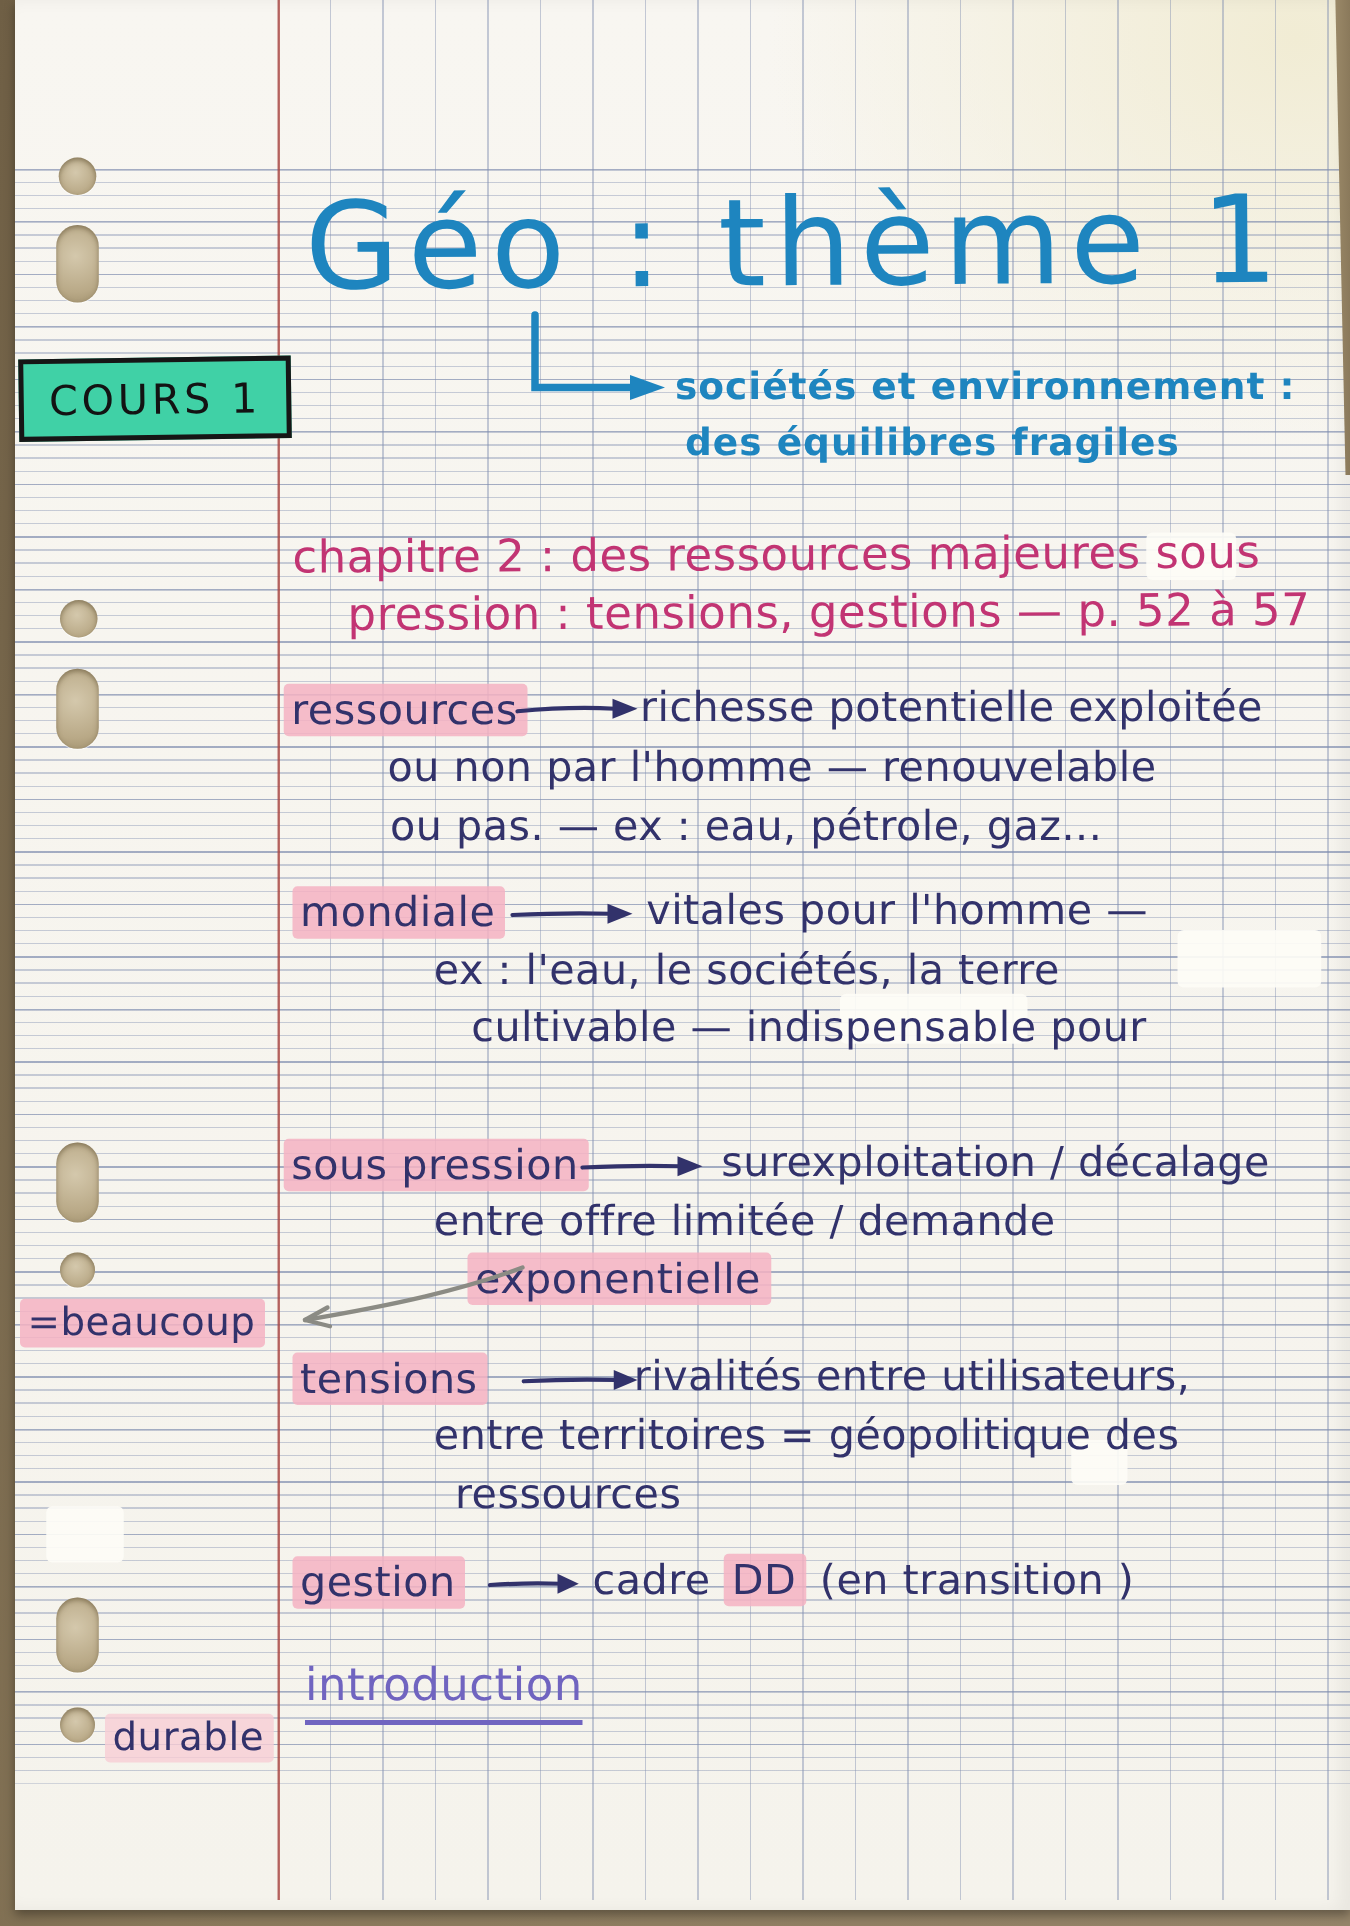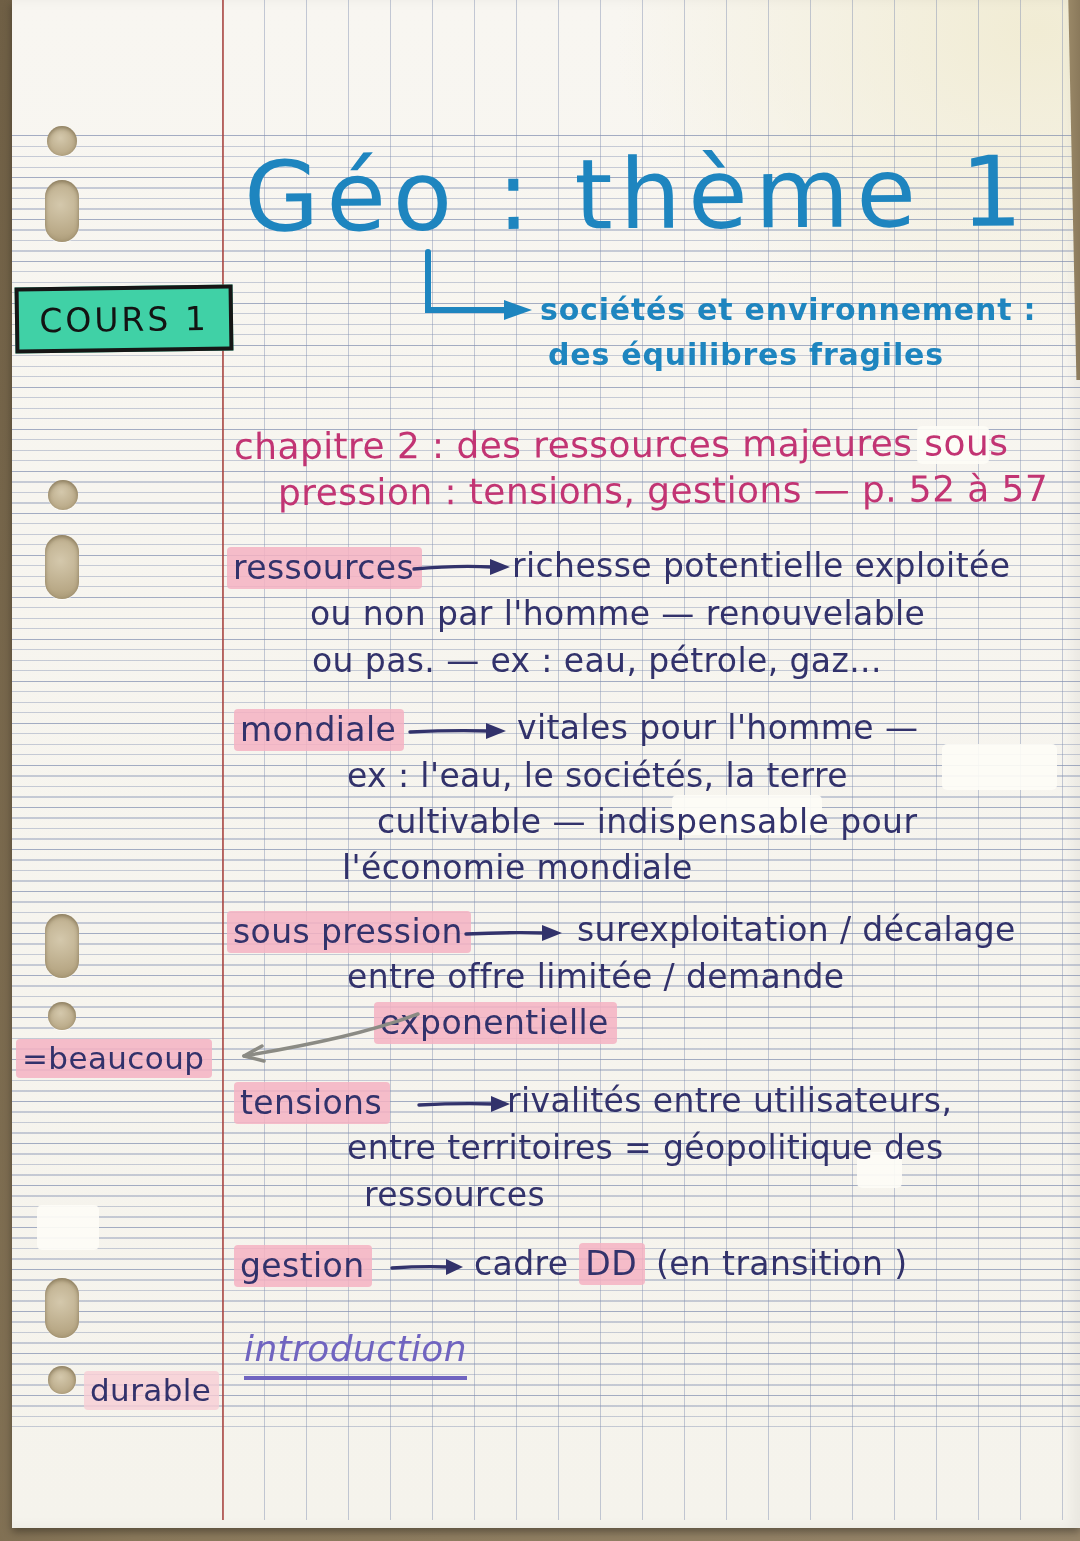--- a/index.html
+++ b/index.html
@@ -27,21 +27,21 @@
   .hole{background:radial-gradient(circle at 45% 40%, #d4c8ac 0%, #b9a987 70%, #a2926f 100%);
         box-shadow:inset 0 2px 4px rgba(90,75,45,.55), 0 1px 0 rgba(255,255,255,.6);}
   .round{border-radius:50%;}
   .oblong{border-radius:18px;}
   .patch{background:rgba(253,252,246,.92);border-radius:5px;z-index:1;}
   
   .txt{white-space:nowrap;z-index:3;letter-spacing:.4px;}
   .ink{color:#32326b;font-size:33px;}
   .blue{color:#1e85bf;}
   .pinktxt{color:#c23473;font-size:36px;}
-  .purple{color:#7064c0;font-style:italic;}
+  .purple{color:#7064c0;}
   #title{font-size:97px;letter-spacing:7px;transform:rotate(-.4deg);}
   .sub{font-size:30px;letter-spacing:.8px;font-weight:bold;}
   .hl-pink{background:rgba(245,177,194,.85);border-radius:4px;padding:1px 8px 2px 6px;
            box-decoration-break:clone;}
   .hl-soft{background:rgba(247,205,212,.8);border-radius:4px;padding:1px 8px 2px 6px;}
   .course-box{left:3px;top:286px;width:210px;height:58px;background:#40d1a6;
       border:4px solid #161616;display:flex;align-items:center;justify-content:center;
       transform:rotate(-.8deg);z-index:3;
       font-size:33px;color:#131313;letter-spacing:3px;}
   .intro{border-bottom:4px solid #7064c0;padding-bottom:7px;font-size:36px;}
@@ -114,21 +114,20 @@
     <div class="abs txt ink" style="left:222px;top:710px;">
       <span class="hl-pink">mondiale</span>
     </div>
     <svg style="left:396px;top:720px;" width="100" height="22" viewBox="0 0 100 22">
       <path d="M2 12 Q 45 10 80 11" stroke="#32326b" stroke-width="3.4" fill="none" stroke-linecap="round"></path>
       <polygon points="78,3 98,11 78,19" fill="#32326b"></polygon>
     </svg>
     <div class="abs txt ink" style="left:505px;top:708px;"><span>vitales pour l'homme —</span></div>
     <div class="abs txt ink" style="left:335px;top:756px;"><span>ex : l'eau, le sociétés, la terre</span></div>
     <div class="abs txt ink" style="left:365px;top:802px;text-align:right;"><span>cultivable — indispensable pour</span></div>
-    <div class="abs txt ink" style="left:330px;top:848px;"><span>l'économie mondiale</span></div>
 
     <div class="abs txt ink" style="left:215px;top:912px;">
       <span class="hl-pink">sous pression</span>
     </div>
     <svg style="left:452px;top:922px;" width="100" height="22" viewBox="0 0 100 22">
       <path d="M2 12 Q 45 10 80 11" stroke="#32326b" stroke-width="3.4" fill="none" stroke-linecap="round"></path>
       <polygon points="78,3 98,11 78,19" fill="#32326b"></polygon>
     </svg>
     <div class="abs txt ink" style="left:565px;top:910px;"><span>surexploitation / décalage</span></div>
     <div class="abs txt ink" style="left:335px;top:957px;"><span>entre offre limitée / demande</span></div>

